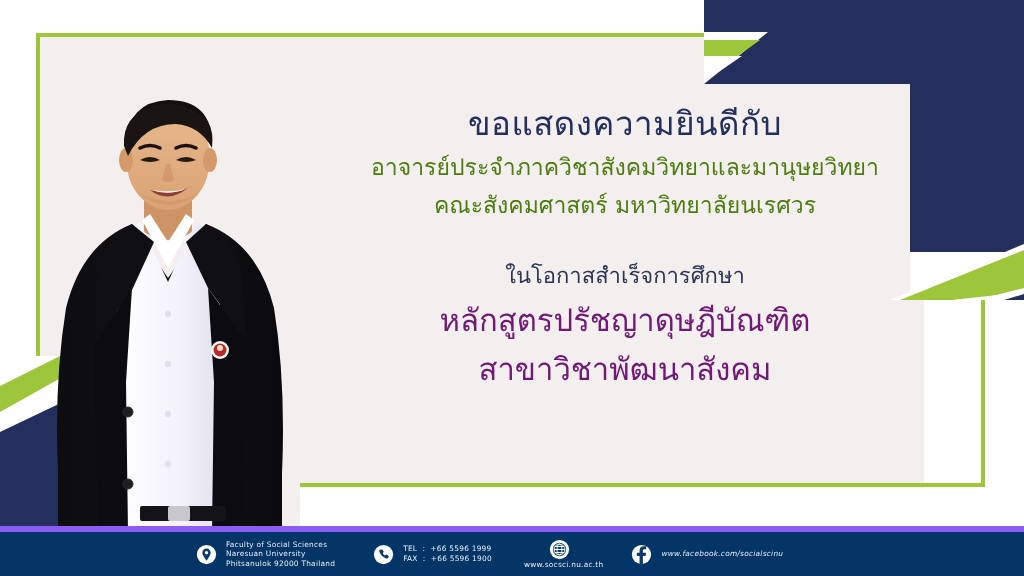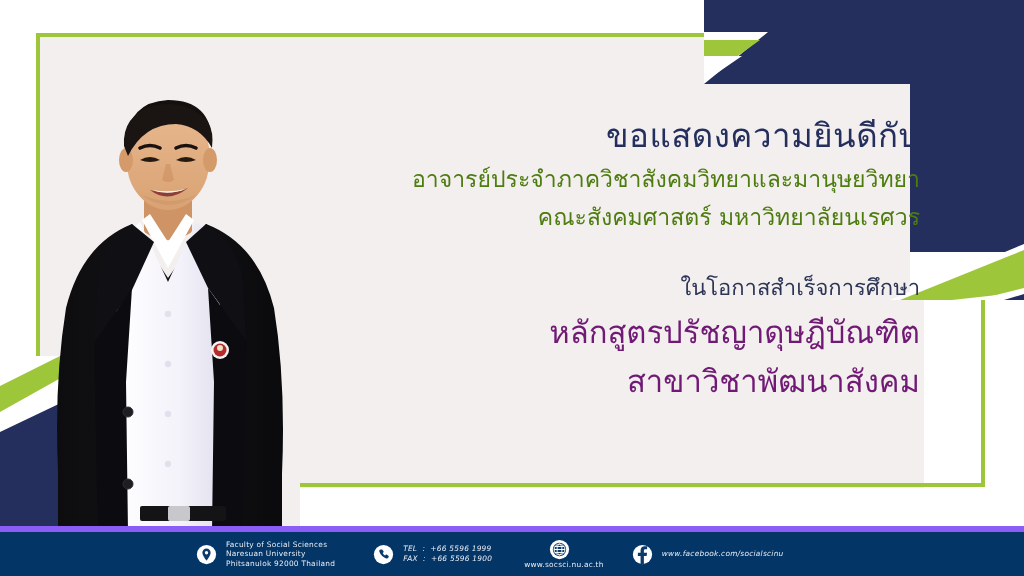--- a/index.html
+++ b/index.html
@@ -52,23 +52,23 @@
     border: 4px solid #9ec63b;
     box-sizing: border-box;
     background: transparent;
     pointer-events: none;
   }
 
   
   .content {
     position: absolute;
     left: 330px;
-    top: 112px;
+    top: 100px;
     width: 590px;
-    text-align: right;
+    text-align: center;
     z-index: 6;
   }
   .line-congrats {
     color: #242f5e;
     font-size: 33px;
     line-height: 48px;
     letter-spacing: 0.5px;
     white-space: nowrap;
   }
   .line-name {
@@ -122,21 +122,21 @@
     border-top: 6px solid #8b5cf6;
     display: flex;
     align-items: center;
     z-index: 9;
   }
   .f-item {
     display: flex;
     align-items: center;
   }
   .f-item.addr   { margin-left: 196px; }
-  .f-item.tel    { margin-left: 38px; font-style: italic; }
+  .f-item.tel    { margin-left: 38px; }
   .f-item.web    { margin-left: 32px; flex-direction: column; }
   .f-item.fb     { margin-left: 28px; font-style: italic; }
 
   .f-icon {
     width: 21px; height: 21px;
     flex: 0 0 21px;
     margin-right: 9px;
   }
   .f-text {
     color: #e9eef5;

